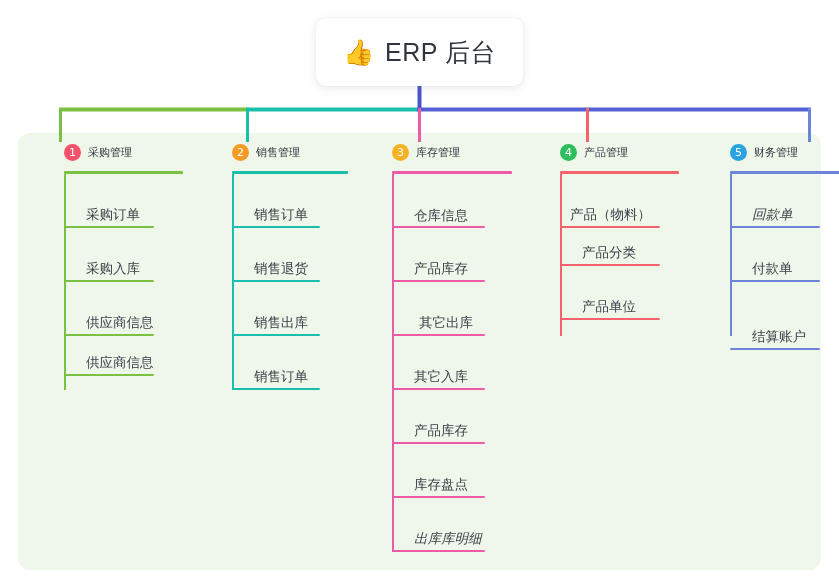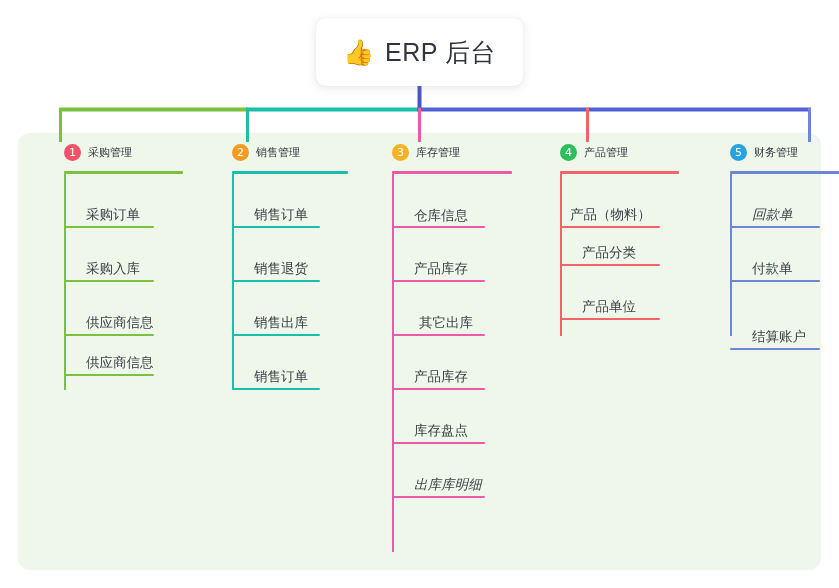--- a/index.html
+++ b/index.html
@@ -242,20 +242,24 @@
           </div>
           <div class="leaf" style="height: 54px;">
             <span class="leaf-label">产品库存</span>
             <div class="leaf-rule" style="width: 93px; background: rgb(239, 90, 168);"></div>
           </div>
           <div class="leaf" style="height: 54px; padding-left: 27px;">
             <span class="leaf-label">其它出库</span>
             <div class="leaf-rule" style="width: 93px; background: rgb(239, 90, 168);"></div>
           </div>
           <div class="leaf" style="height: 54px;">
+            <span class="leaf-label">其它入库</span>
+            <div class="leaf-rule" style="width: 93px; background: rgb(239, 90, 168);"></div>
+          </div>
+          <div class="leaf" style="height: 54px;">
             <span class="leaf-label">产品库存</span>
             <div class="leaf-rule" style="width: 93px; background: rgb(239, 90, 168);"></div>
           </div>
           <div class="leaf" style="height: 54px;">
             <span class="leaf-label">库存盘点</span>
             <div class="leaf-rule" style="width: 93px; background: rgb(239, 90, 168);"></div>
           </div>
           <div class="leaf" style="height: 54px; font-style: italic;">
             <span class="leaf-label">出库库明细</span>
             <div class="leaf-rule" style="width: 93px; background: rgb(239, 90, 168);"></div>

